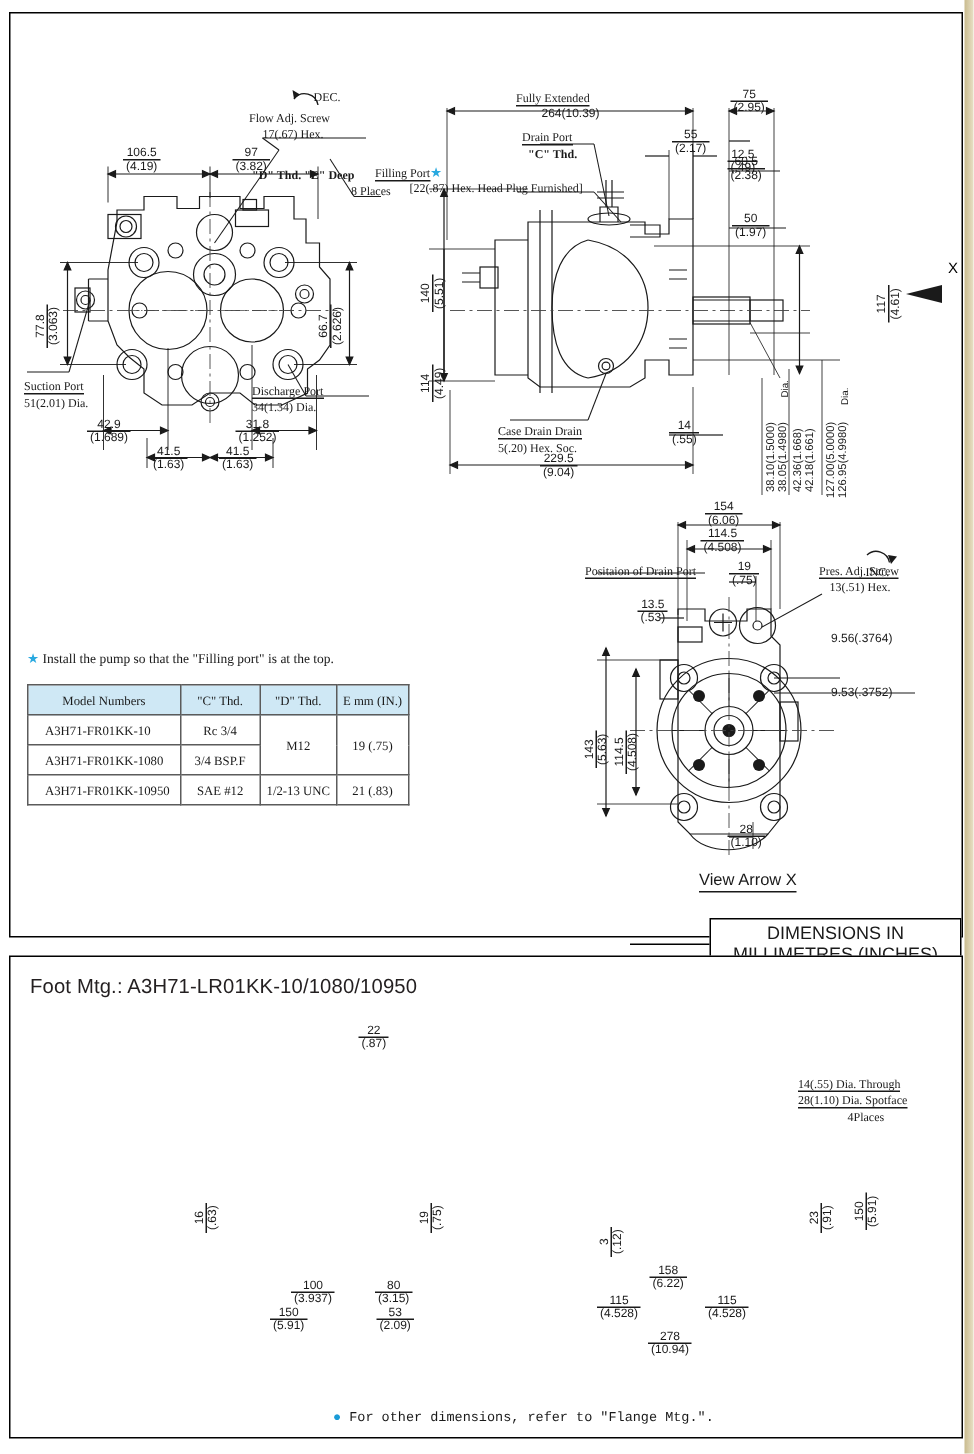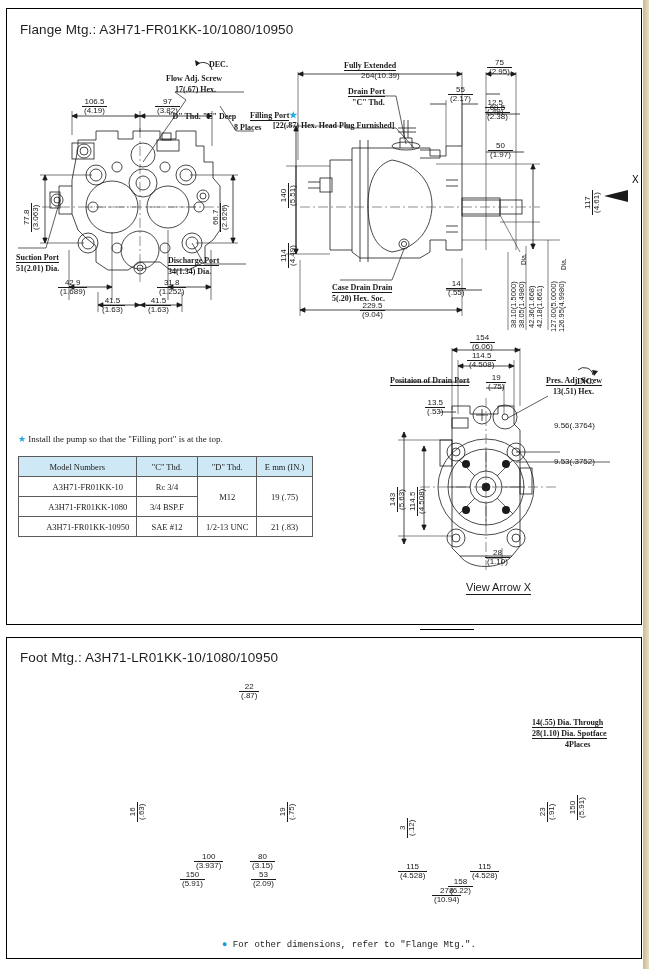--- a/index.html
+++ b/index.html
@@ -42,44 +42,44 @@
   }
   .dim .t { border-bottom:1px solid #1a1a1a; display:block; padding:0 2px 0px 2px;}
   .dim .b { display:block; padding:0 2px; }
   .dim.vert {
     transform-origin: 0 0;
     transform: rotate(-90deg);
   }
   .lbl {
     position:absolute; white-space:nowrap;
     font-family:"Liberation Serif", serif; font-size:8px; color:#1a1a1a;
-    line-height:1.15; text-align:center;font-weight:bold;
+    line-height:1.15; text-align:center;
   }
   .lbl .u { border-bottom:1px solid #1a1a1a; display:inline-block; }
   .bold-s { font-family:"Liberation Sans", sans-serif; font-weight:bold; }
 
   svg.draw { position:absolute; left:0; top:0; overflow:visible; }
 
   
   .star { color:#29a9e0; font-size:9px; }
   .bullet { color:#1a9bd7; font-size:9px; }
 
   
   #note-install { position:absolute; left:18px; top:434px; font-size:9px;
     font-family:"Liberation Serif", serif; color:#1a1a1a; white-space:nowrap;}
 
   
-  #model-table { position:absolute; left:18px; top:456px; width:295px;
+  #model-table { position:absolute; left:18px; top:456px; width:255px;
      border-collapse:collapse; font-family:"Liberation Serif", serif;
      font-size:8.5px; color:#1a1a1a; }
   #model-table th, #model-table td {
      border:1px solid #5b5b5b; text-align:center; padding:3px 2px; height:20px;
   }
   #model-table thead th { background:#cfe8f5; font-weight:normal; font-size:8.5px;}
-  #model-table td.m { text-align:center; padding-left:23px; }
+  #model-table td.m { text-align:left; padding-left:11px; }
 
   
   #dim-box {
     position:absolute; left:473px; top:612px; width:168px; height:36px;
     border:1.2px solid #000; background:#fff;
     font-family:"Liberation Sans", sans-serif; font-size:12px; color:#1a1a1a;
     display:flex; align-items:center; justify-content:center; text-align:center;
     line-height:1.15;
   }
   #dim-box-lead { position:absolute; left:420px; top:629px; width:54px; height:1px; background:#000;}
@@ -102,21 +102,20 @@
 </head>
 <body>
 
 <div class="page">
 
   <div class="right-edge"></div>
 
   <div class="panel" id="panel-top">
   </div>
 
-  <div class="sec-title" id="title-flange">Flange Mtg.: A3H71-FR01KK-10/1080/10950</div>
 
   <svg class="draw" width="649" height="969">
     <g stroke="#1a1a1a" fill="none" stroke-width="0.8">
 
       <path d="M78 148 L78 140 L96 140 L96 131 L118 131 L118 139 L133 139 L133 131
                L160 131 L160 139 L176 139 L176 131 L196 131 L196 146
                L204 146 L204 162 L213 162 L213 178 L220 186 L220 230
                L213 240 L205 246 L205 262 L188 270 L170 270 L160 262
                L140 262 L128 270 L108 270 L96 262 L96 246 L86 238
                L78 230 L72 214 L72 180 Z"></path>
@@ -748,20 +747,21 @@
       <tr>
         <td class="m">A3H71-FR01KK-10950</td>
         <td>SAE #12</td>
         <td>1/2-13 UNC</td>
         <td>21 (.83)</td>
       </tr>
     </tbody>
   </table>
 
   <div id="dim-box-lead"></div>
+  <div id="dim-box">DIMENSIONS IN MILLIMETRES (INCHES)</div>
 
   <div class="panel" id="panel-bottom"></div>
 
   <div class="sec-title" id="title-foot">Foot Mtg.: A3H71-LR01KK-10/1080/10950</div>
 
   <div class="dim" style="left:239px; top:683px;">
     <span class="t">22</span>
     <span class="b">(.87)</span>
   </div>
   <div class="dim vert" style="left:129px; top:822px;">
@@ -802,21 +802,21 @@
     <span class="b">(.12)</span>
   </div>
   <div class="dim vert" style="left:539px; top:822px;">
     <span class="t">23</span>
     <span class="b">(.91)</span>
   </div>
   <div class="dim vert" style="left:569px; top:820px;">
     <span class="t">150</span>
     <span class="b">(5.91)</span>
   </div>
-  <div class="dim" style="left:433px; top:878px;margin-left:15px;">
+  <div class="dim" style="left:433px; top:843px;">
     <span class="t">158</span>
     <span class="b">(6.22)</span>
   </div>
   <div class="dim" style="left:398px; top:863px;">
     <span class="t">115</span>
     <span class="b">(4.528)</span>
   </div>
   <div class="dim" style="left:470px; top:863px;">
     <span class="t">115</span>
     <span class="b">(4.528)</span>

